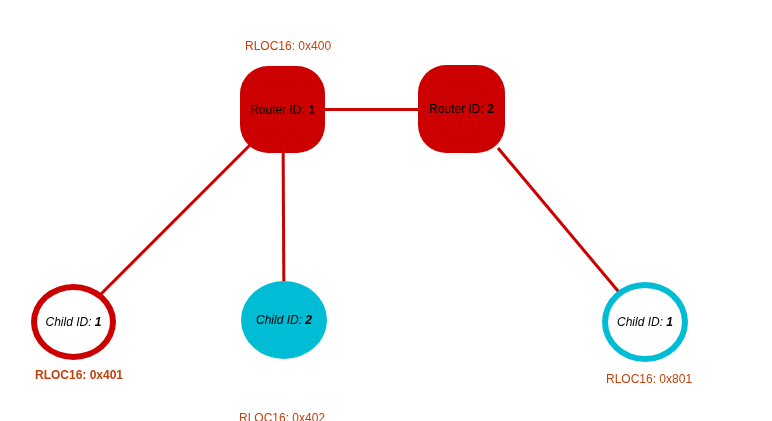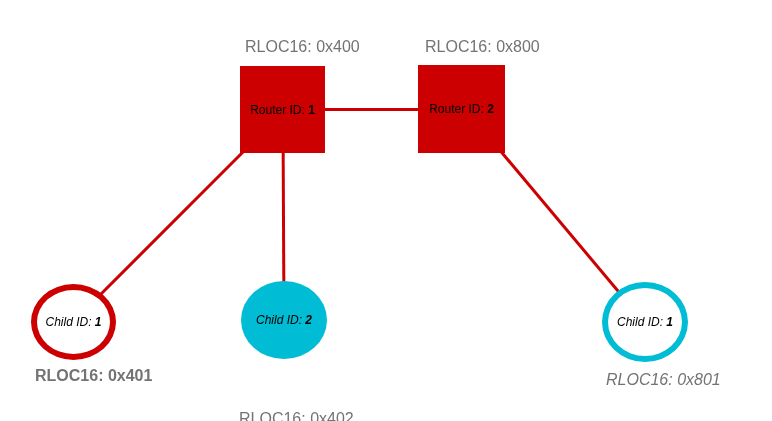--- a/index.html
+++ b/index.html
@@ -21,20 +21,21 @@
     display: flex;
     align-items: center;
     justify-content: center;
     box-sizing: border-box;
     color: #000000;
     font-size: 12px;
     white-space: nowrap;
   }
   .router {
     background: #cc0000;
+    border-radius: 28px;
   }
   .circle {
     border-radius: 50%;
     font-style: italic;
   }
   .child-outline-red {
     background: #ffffff;
     border: 6px solid #cc0000;
   }
   .child-fill-cyan {
@@ -43,37 +44,37 @@
   .child-outline-cyan {
     background: #ffffff;
     border: 6px solid #00bcd4;
   }
   .node .node-id {
     font-weight: bold;
     margin-left: 0.28em;
   }
   .rloc-label {
     position: absolute;
-    font-size: 16px;
-    color: #737373;
+    font-size: 12px;
+    color: #c2410c;
     white-space: nowrap;
     line-height: 17px;
   }
   
   #router1 { left: 240px; top: 66px;  width: 85px; height: 87px; }
   #router2 { left: 418px; top: 65px;  width: 87px; height: 88px; }
   #child1  { left: 31px;  top: 284px; width: 85px; height: 76px; }
   #child2  { left: 241px; top: 281px; width: 86px; height: 78px; }
   #child3  { left: 602px; top: 282px; width: 86px; height: 80px; }
   
   #rloc-router1 { left: 245px; top: 38px;  }
   #rloc-router2 { left: 425px; top: 38px;  }
   #rloc-child1  { left: 35px;  top: 367px; font-weight: bold; }
   #rloc-child2  { left: 239px; top: 369px; margin-top: 41px; }
-  #rloc-child3  { left: 606px; top: 371px; font-style: italic; }
+  #rloc-child3  { left: 606px; top: 371px; }
 </style>
 </head>
 <body>
 
 <div class="canvas">
 
   <svg class="edges" width="772" height="421" viewBox="0 0 772 421" xmlns="http://www.w3.org/2000/svg">
     <line x1="300" y1="109.5" x2="440" y2="109.5" stroke="#cc0000" stroke-width="3"></line>
     <line x1="283" y1="120" x2="284" y2="320" stroke="#cc0000" stroke-width="3"></line>
     <line x1="250" y1="145" x2="73" y2="322" stroke="#cc0000" stroke-width="3"></line>
@@ -99,18 +100,17 @@
       <span>Child ID:</span>
       <span class="node-id">2</span>
     </div>
 
   <div id="child3" class="node circle child-outline-cyan">
       <span>Child ID:</span>
       <span class="node-id">1</span>
     </div>
 
   <div id="rloc-router1" class="rloc-label">RLOC16: 0x400</div>
-  <div id="rloc-router2" class="rloc-label">RLOC16: 0x800</div>
   <div id="rloc-child1" class="rloc-label">RLOC16: 0x401</div>
   <div id="rloc-child2" class="rloc-label">RLOC16: 0x402</div>
   <div id="rloc-child3" class="rloc-label">RLOC16: 0x801</div>
 
 </div>
 
 </body></html>

